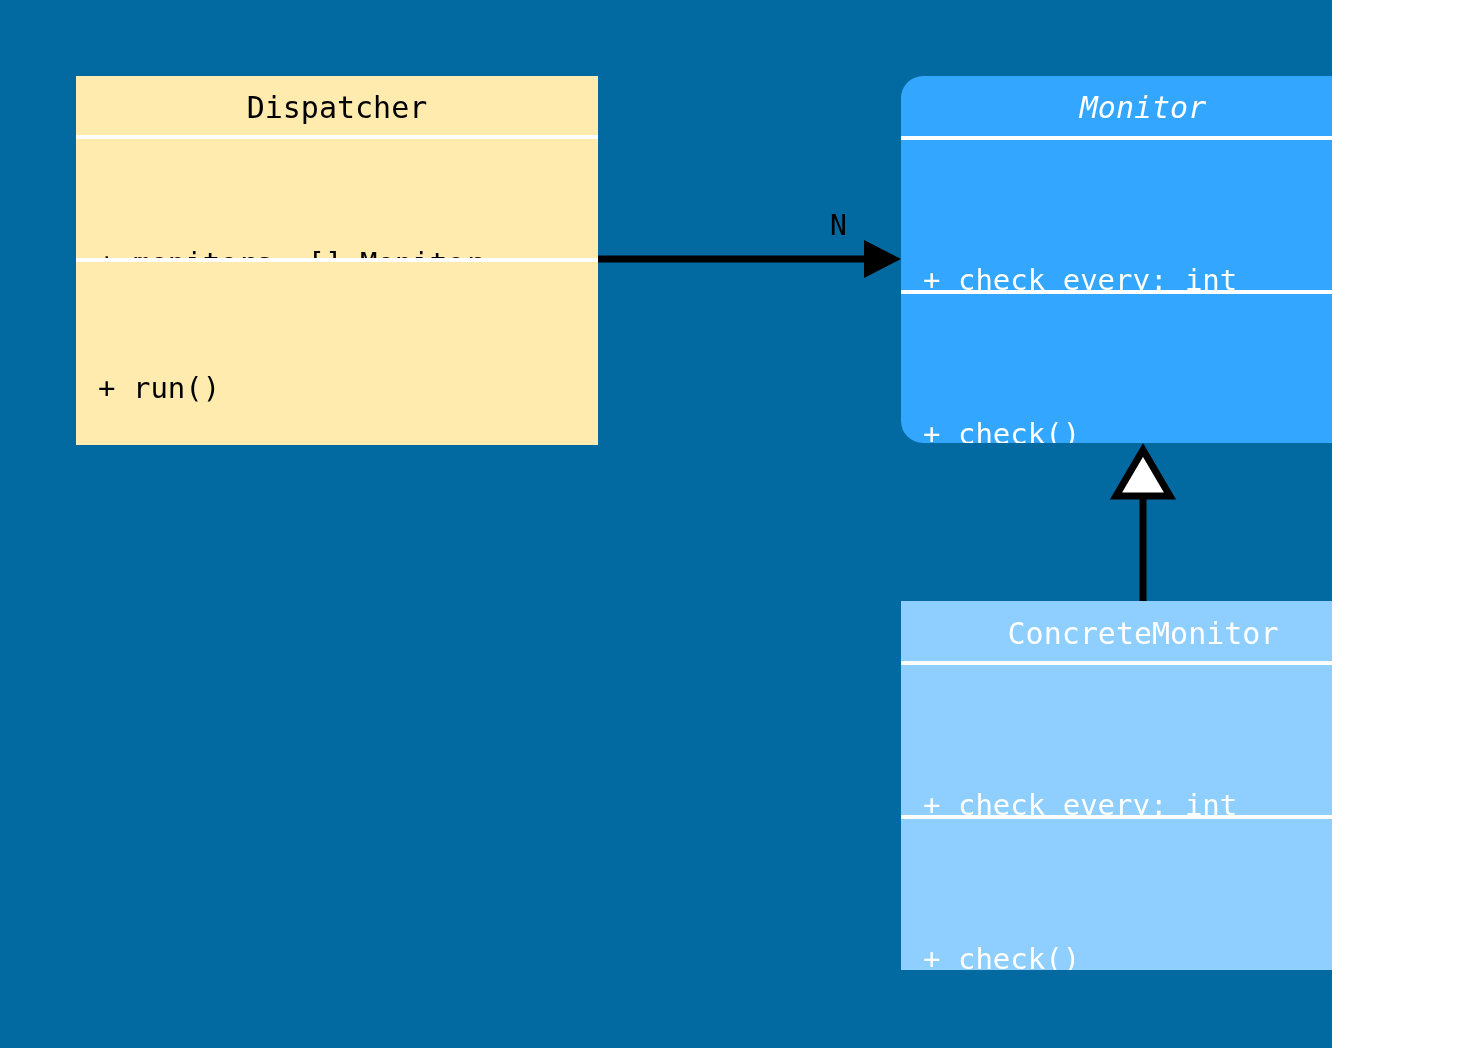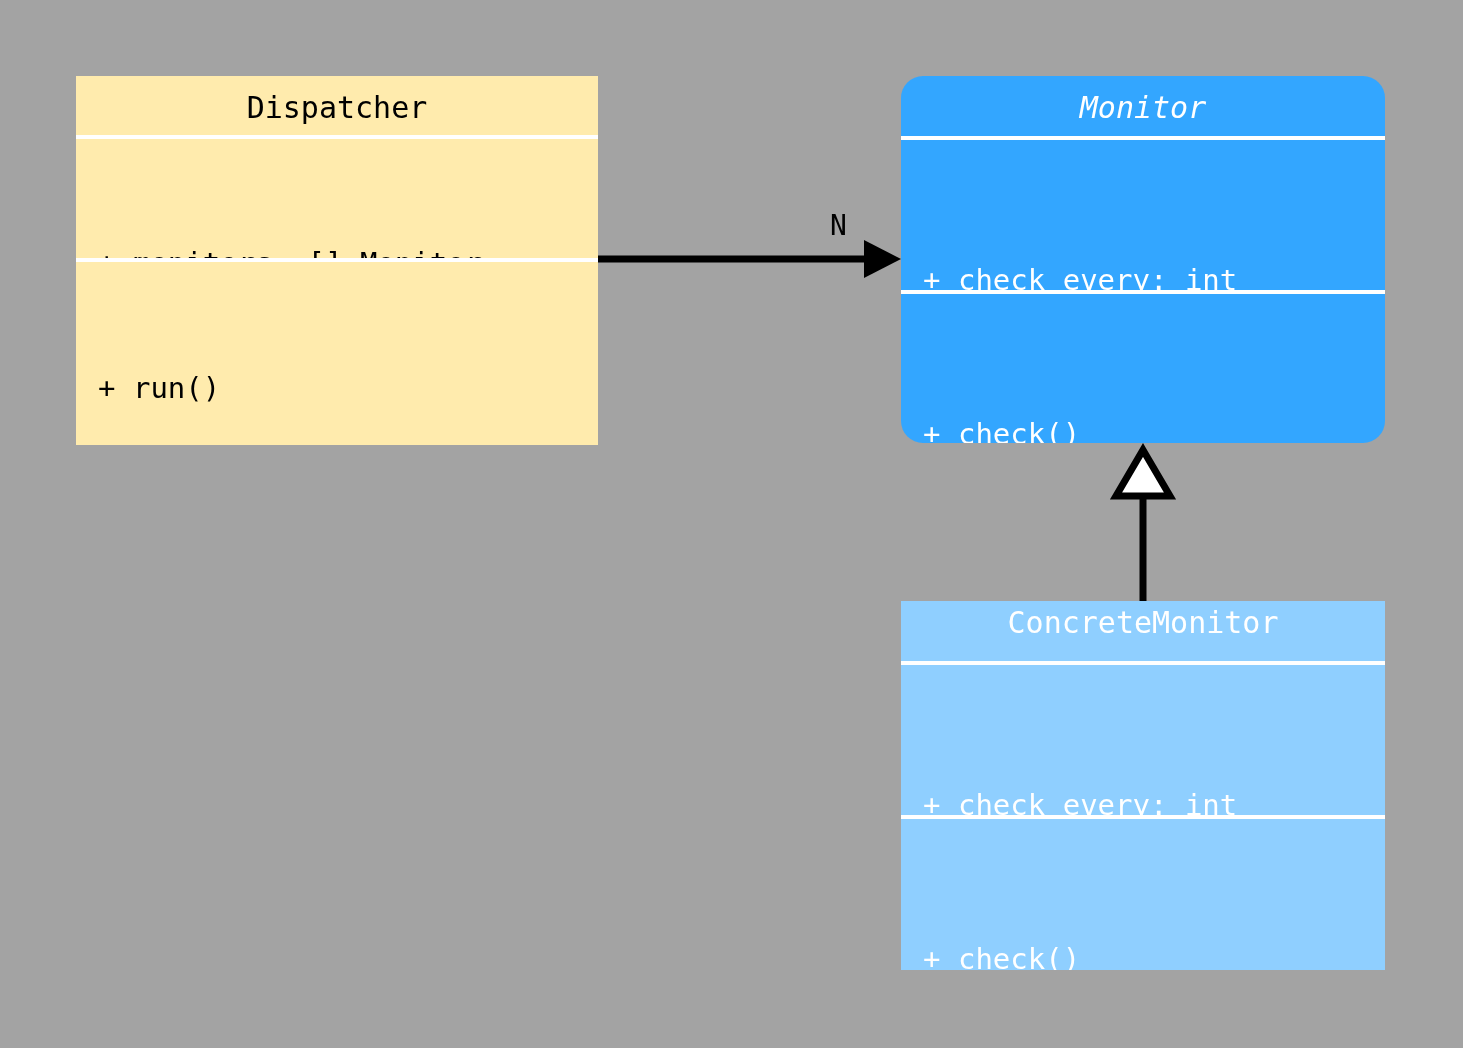--- a/index.html
+++ b/index.html
@@ -6,23 +6,23 @@
   html, body {
     margin: 0;
     padding: 0;
     background: #ffffff;
   }
   body {
     font-family: "DejaVu Sans Mono", "Liberation Mono", monospace;
   }
   #canvas {
     position: relative;
-    width: 1463px;
+    width: 1332px;
     height: 1048px;
-    background: #a3a3a3;
+    background: #0369a1;
     overflow: hidden;
   }
 
   
   .uml-class {
     position: absolute;
     box-sizing: border-box;
     display: flex;
     flex-direction: column;
   }
@@ -99,21 +99,21 @@
   
   #class-concretemonitor {
     left: 901px;
     top: 601px;
     width: 484px;
     height: 369px;
     background: #8fcfff;
     color: #ffffff;
   }
   #class-concretemonitor .class-title {
-    padding-top: 7px;
+    padding-top: 18px;
     height: 60px;
   }
   #concrete-attributes {
     height: 154px;
     padding: 56px 0 0 22px;
   }
   #concrete-methods {
     flex: 1;
     padding: 56px 0 0 22px;
   }

